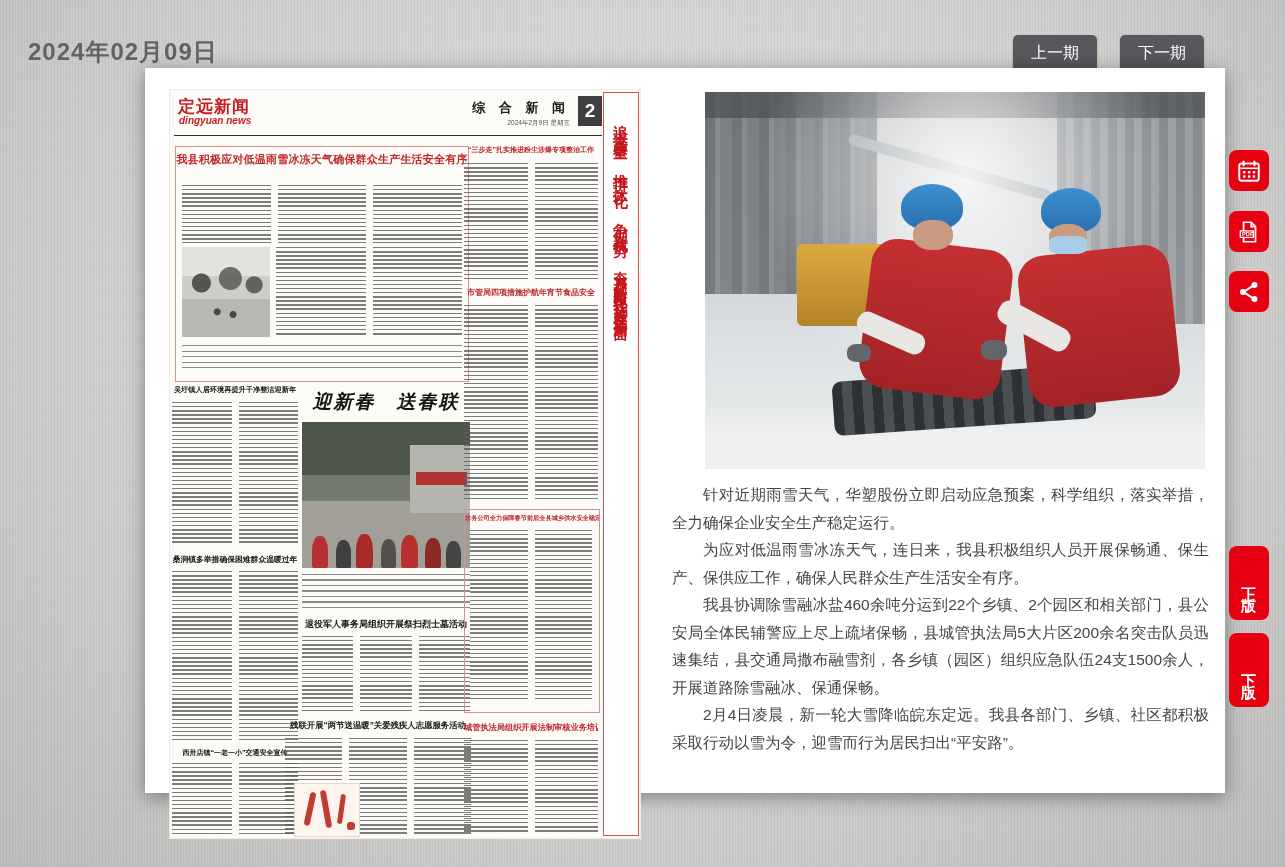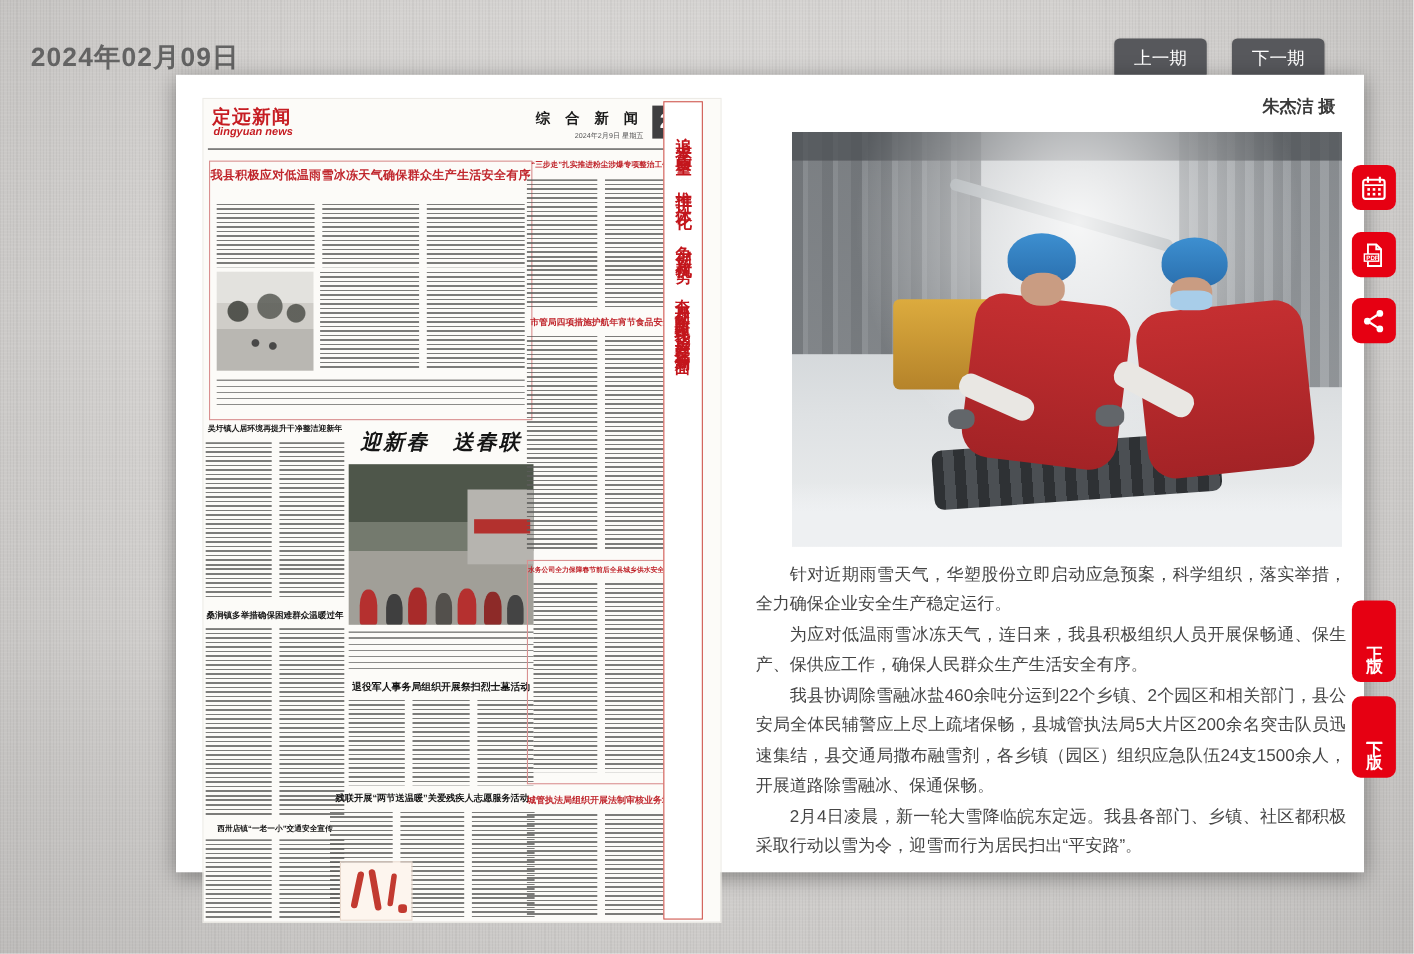--- a/index.html
+++ b/index.html
@@ -11,21 +11,21 @@
       repeating-linear-gradient(0deg, rgba(255,255,255,.07) 0 1px, rgba(0,0,0,0) 1px 3px),
       repeating-linear-gradient(90deg, rgba(0,0,0,.04) 0 1px, rgba(0,0,0,0) 1px 3px);}
   .abs{position:absolute;}
   
   .date-label{left:28px;top:36px;font-size:24px;font-weight:bold;color:#636363;letter-spacing:1px;z-index:3;}
   .issue-btn{width:84px;height:37px;top:35px;background:#57585c;color:#fff;border:none;border-radius:5px;
     font-size:16px;font-family:inherit;cursor:pointer;z-index:4;box-shadow:0 1px 2px rgba(0,0,0,.25);}
   #btn-prev-issue{left:1013px;} #btn-next-issue{left:1120px;}
   
   .panel{left:145px;top:68px;width:1080px;height:725px;background:#ffffff;z-index:5;
-    box-shadow:0 4px 18px rgba(0,0,0,.38);margin-left:15px;}
+    box-shadow:0 4px 18px rgba(0,0,0,.38);}
   
   .newspaper{left:25px;top:22px;width:470px;height:748px;background:#fcfbf8;outline:1px solid #edebe6;}
   .mast-title{left:8px;top:5px;font-size:17px;font-weight:bold;color:#c61d23;letter-spacing:1px;}
   .mast-sub{left:9px;top:25px;font-size:10px;font-weight:bold;font-style:italic;color:#c61d23;}
   .sec-name{left:270px;top:9px;width:130px;text-align:right;font-size:13px;color:#1a1a1a;letter-spacing:5px;font-weight:bold;white-space:nowrap;}
   .sec-date{left:270px;top:29px;width:130px;text-align:right;font-size:6.5px;color:#555;white-space:nowrap;}
   .page-num{left:408px;top:6px;width:24px;height:30px;background:#3f3f41;color:#fff;font-size:19px;font-weight:bold;
     display:flex;align-items:center;justify-content:center;}
   .mast-rule{left:4px;top:45px;width:428px;border-top:1.5px solid #2b2b2b;}
   .np-headline{font-weight:bold;text-align:center;overflow:hidden;white-space:nowrap;}
@@ -190,21 +190,20 @@
         </div>
       </div>
       <div class="abs np-headline red" style="left:294px;top:632px;width:134px;font-size:8.2px;">城管执法局组织开展法制审核业务培训</div>
       <div class="abs cols" style="left:294px;top:650px;width:134px;height:94px;">
         <b class="gk"></b>
           <b class="gk"></b>
       </div>
     </div>
 
     <div class="abs article" style="left:527px;top:16px;">
-      <p class="credit">朱杰洁 摄</p>
 
       <div class="main-photo">
         <div class="ph ph-struct-left"></div>
         <div class="ph ph-struct-right"></div>
         <div class="ph ph-beam"></div>
         <div class="ph ph-pipe"></div>
         <div class="ph ph-steam"></div>
         <div class="ph ph-yellow"></div>
         <div class="ph ph-snow"></div>
         <div class="ph ph-shaft"></div>

